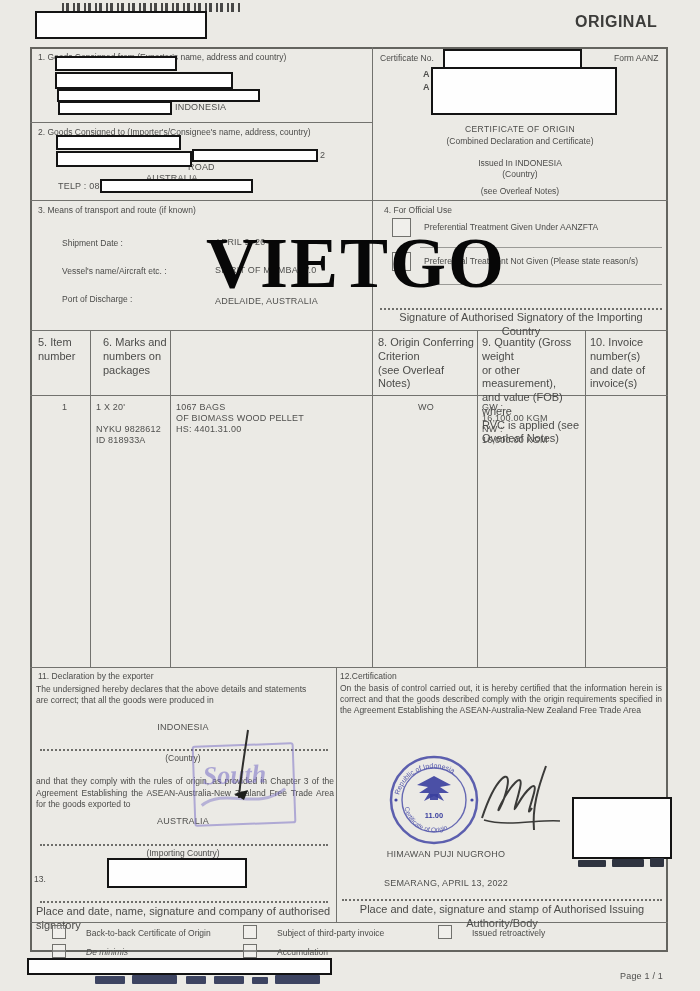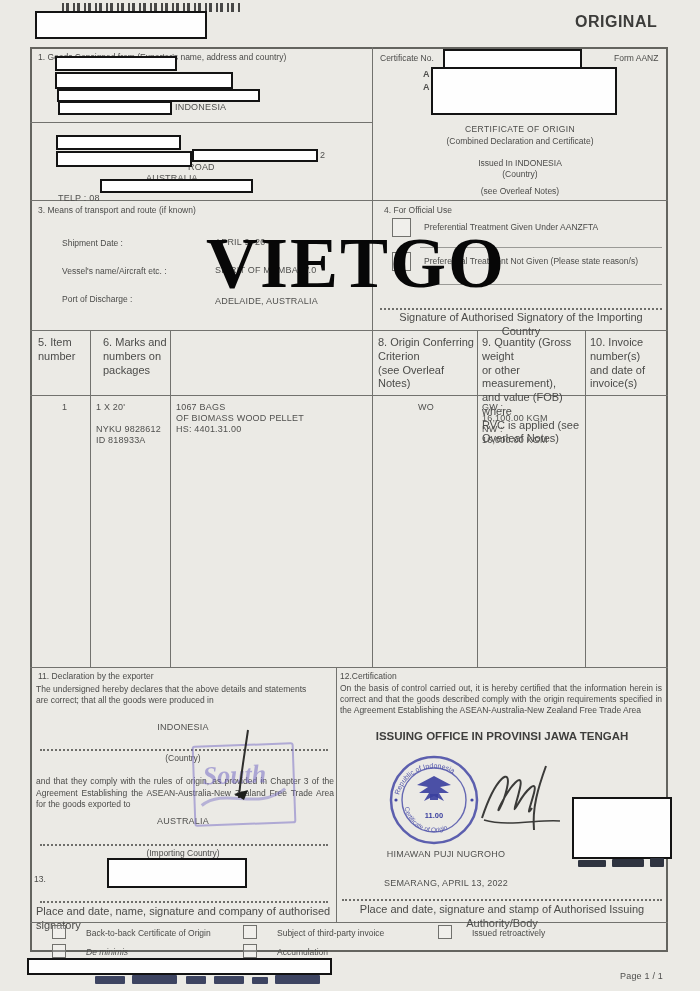--- a/index.html
+++ b/index.html
@@ -66,27 +66,28 @@
   <div class="t lbl" style="left:614px;top:53px;">Form AANZ</div>
   <div class="t val" style="left:423px;top:69px;font-weight:bold;">A</div>
   <div class="t val" style="left:423px;top:82px;font-weight:bold;">A</div>
   <div class="redact" style="left:431px;top:67px;width:186px;height:48px;"></div>
   <div class="t lbl ctr" style="left:390px;top:124px;width:260px;letter-spacing:.4px;">CERTIFICATE OF ORIGIN</div>
   <div class="t lbl ctr" style="left:390px;top:136px;width:260px;">(Combined Declaration and Certificate)</div>
   <div class="t lbl ctr" style="left:390px;top:158px;width:260px;">Issued In INDONESIA</div>
   <div class="t lbl ctr" style="left:390px;top:169px;width:260px;">(Country)</div>
   <div class="t lbl ctr" style="left:390px;top:186px;width:260px;">(see Overleaf Notes)</div>
 
+  <div class="t lbl" style="left:38px;top:127px;">2.  Goods Consigned to (Importer's/Consignee's name, address, country)</div>
   <div class="redact" style="left:56px;top:135px;width:125px;height:15px;"></div>
   <div class="redact" style="left:56px;top:151px;width:136px;height:16px;"></div>
   <div class="t val" style="left:320px;top:150px;">2</div>
   <div class="redact" style="left:192px;top:149px;width:126px;height:13px;"></div>
   <div class="t val" style="left:188px;top:162px;">ROAD</div>
   <div class="t val" style="left:146px;top:173px;">AUSTRALIA</div>
-  <div class="t val" style="left:58px;top:193px;">TELP : 08</div>
+  <div class="t val" style="left:58px;top:181px;">TELP : 08</div>
   <div class="redact" style="left:100px;top:179px;width:153px;height:14px;"></div>
 
   <div class="t lbl" style="left:38px;top:205px;">3.  Means of transport and route (if known)</div>
   <div class="t lbl" style="left:62px;top:238px;">Shipment Date :</div>
   <div class="t val" style="left:215px;top:237px;">APRIL 9, 20</div>
   <div class="t lbl" style="left:62px;top:266px;">Vessel's name/Aircraft etc. :</div>
   <div class="t val" style="left:215px;top:265px;">SPIRIT OF MUMBAI V.0</div>
   <div class="t lbl" style="left:62px;top:294px;">Port of Discharge :</div>
   <div class="t val" style="left:215px;top:296px;">ADELAIDE, AUSTRALIA</div>
 
@@ -152,21 +153,20 @@
   <div class="t lbl jst" style="left:36px;top:776px;width:298px;line-height:11.5px;">and that they comply with the rules of origin, as provided in Chapter 3 of the Agreement Establishing the ASEAN-Australia-New Zealand Free Trade Area for the goods exported to</div>
   <div class="t val ctr" style="left:30px;top:816px;width:306px;">AUSTRALIA</div>
   <div class="dotted" style="left:40px;top:844px;width:288px;"></div>
   <div class="t lbl ctr" style="left:30px;top:848px;width:306px;">(Importing Country)</div>
   <div class="redact" style="left:107px;top:858px;width:140px;height:30px;"></div>
   <div class="dotted" style="left:40px;top:901px;width:288px;"></div>
   <div class="t sm" style="left:36px;top:905px;width:300px;">Place and date, name, signature and company of authorised signatory</div>
 
   <div class="t lbl" style="left:340px;top:671px;">12.Certification</div>
   <div class="t lbl jst" style="left:340px;top:683px;width:322px;line-height:11px;">On the basis of control carried out, it is hereby certified that the information herein is correct and that the goods described comply with the origin requirements specified in the Agreement Establishing the ASEAN-Australia-New Zealand Free Trade Area</div>
-  <div class="t ctr" style="left:336px;top:729px;width:332px;font-size:11.5px;font-weight:bold;color:#3e3e3c;">ISSUING OFFICE IN PROVINSI JAWA TENGAH</div>
 
   <svg width="92" height="92" style="position:absolute;left:388px;top:754px;">
     <defs>
       <path id="arcTop" d="M 10,50 A 36,36 0 0 1 82,50"></path>
       <path id="arcBot" d="M 16,48 A 30,30 0 0 0 76,48"></path>
     </defs>
     <circle cx="46" cy="46" r="43" fill="none" stroke="#4347a5" stroke-width="2.5" opacity=".85"></circle>
     <circle cx="46" cy="46" r="32" fill="none" stroke="#4347a5" stroke-width="1.4" opacity=".8"></circle>
     <text font-size="7" fill="#4347a5" opacity=".9" font-family="Liberation Sans,sans-serif">
       <textPath href="#arcTop" startOffset="8%">Republic of Indonesia</textPath>

